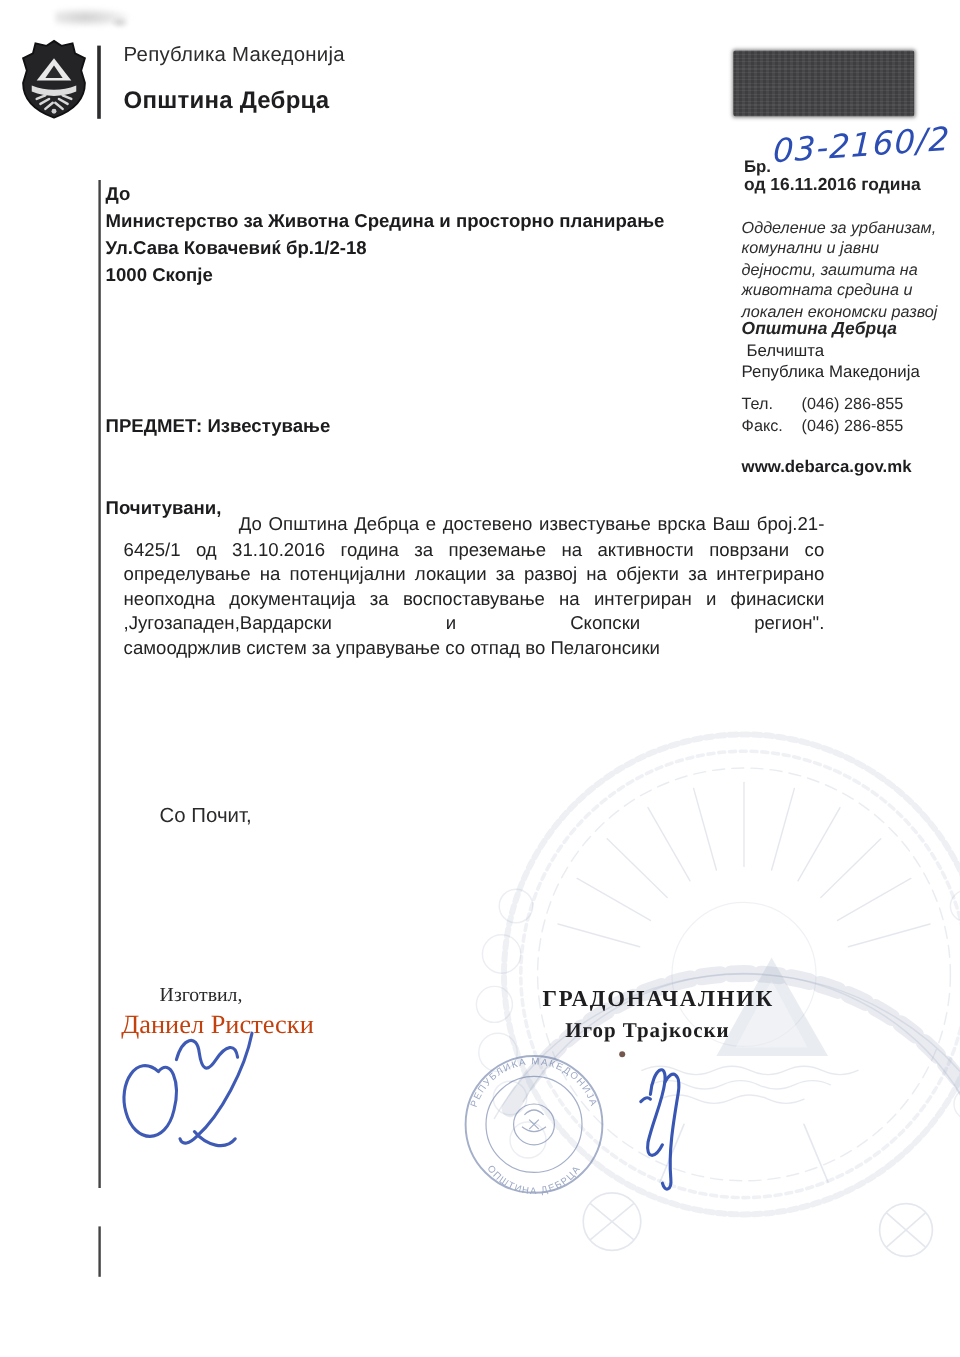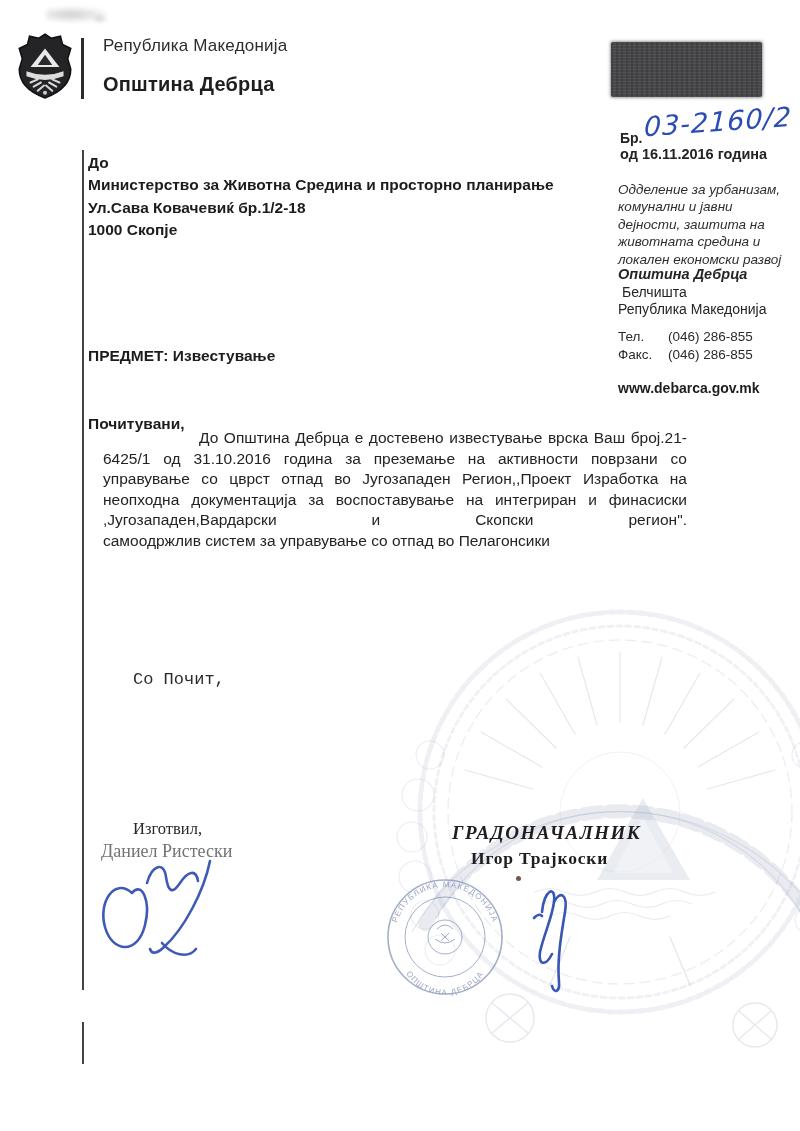--- a/index.html
+++ b/index.html
@@ -51,28 +51,28 @@
   .vline2{left:82px;top:1022px;width:2px;height:42px;background:#232323;opacity:.85;}
 
   
   .recipient{left:88px;top:152px;font-size:15.5px;font-weight:700;line-height:22.3px;color:#1c1c1e;}
   .subject{left:88px;top:347px;font-size:15.5px;font-weight:700;color:#1c1c1e;}
   .salutation{left:88px;top:391px;font-size:15.5px;font-weight:700;color:#1c1c1e;margin-top:24px;}
   .body-text{left:88px;top:428px;width:584px;font-size:15.5px;color:#232325;margin-left:15px;}
   .para > div{line-height:20.6px;text-align:justify;text-align-last:justify;}
   .para > div:last-child{text-align-last:left;}
   .para > div:first-child{text-indent:96px;}
-  .closing{left:133px;top:670px;font-family:Liberation Mono, monospace;font-size:17px;color:#2a2a2c;}
+  .closing{left:133px;top:670px;font-family:Liberation Sans, sans-serif;font-size:17px;color:#2a2a2c;}
 
   
   .prep-label{left:133px;top:819px;font-family:"Liberation Serif",serif;font-size:16.5px;color:#28282a;}
-  .prep-name{left:101px;top:841px;font-family:"Liberation Serif",serif;font-size:18px;color:#737373;}
+  .prep-name{left:101px;top:841px;font-family:"Liberation Serif",serif;font-size:22px;color:#c2410c;}
   .sig-left{left:92px;top:843px;}
   .mayor-title{left:452px;top:822px;font-family:"Liberation Serif",serif;font-weight:700;
-    font-style:italic;font-size:19px;letter-spacing:1.5px;color:#1e1e20;z-index:3;}
+    font-size:19px;letter-spacing:1.5px;color:#1e1e20;z-index:3;}
   .mayor-name{left:471px;top:848px;font-family:"Liberation Serif",serif;font-weight:700;
     font-size:17.5px;letter-spacing:.8px;color:#1e1e20;z-index:3;}
   .speck{left:516px;top:876px;width:5px;height:5px;border-radius:50%;background:#5d3b2e;opacity:.85;}
   .sig-right{left:512px;top:874px;z-index:3;}
 
   .watermark{left:370px;top:555px;z-index:0;}
   .stamp{left:383px;top:877px;z-index:1;}
   .z2{z-index:2;}
 </style>
 </head>
@@ -218,21 +218,21 @@
       <div>Ул.Сава Ковачевиќ бр.1/2-18</div>
       <div>1000 Скопје</div>
     </div>
   <div class="abs subject z2">ПРЕДМЕТ: Известување</div>
   <div class="abs salutation z2">Почитувани,</div>
 
   <div class="abs body-text z2">
     <div class="para">
         <div>До Општина Дебрца е достевено известување врска Ваш број.21-</div>
         <div>6425/1 од 31.10.2016 година за преземање на активности поврзани со</div>
-        <div>управување со цврст отпад во Југозападен Регион,,Проект Изработка на</div>
+        <div>определување на потенцијални локации за развој на објекти за интегрирано</div>
         <div>неопходна документација за воспоставување на интегриран и финасиски</div>
         <div>,Југозападен,Вардарски и Скопски регион".</div>
         <div>самоодржлив систем за управување со отпад во Пелагонсики</div>
       </div>
   </div>
 
   <div class="abs closing z2">Со Почит,</div>
 
   <div class="abs prep-label z2">Изготвил,</div>
   <div class="abs prep-name z2">Даниел Ристески</div>

